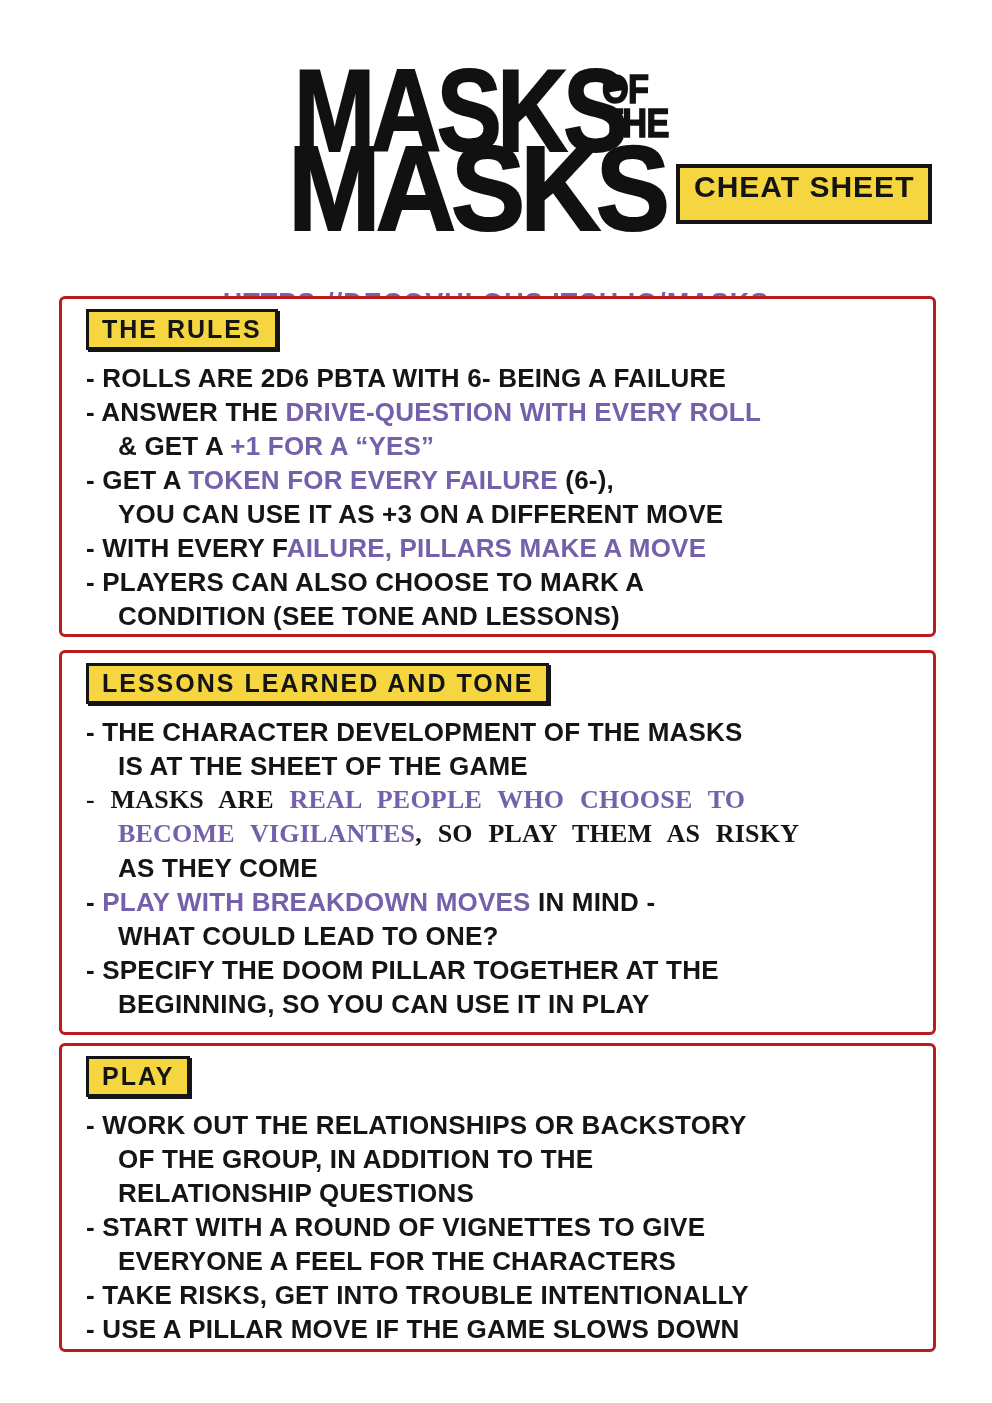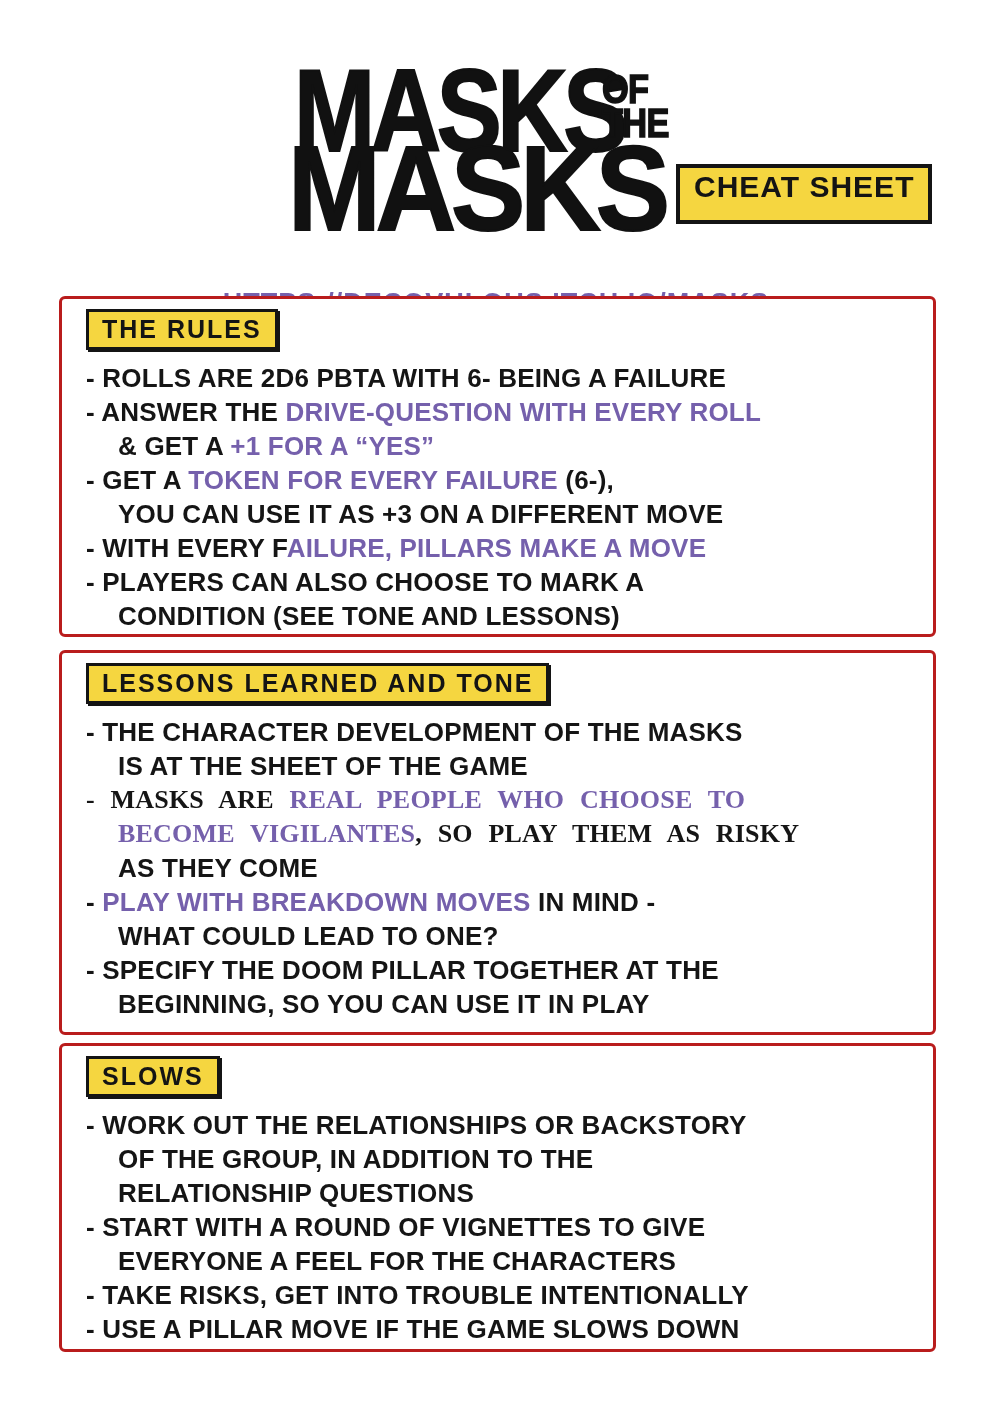--- a/index.html
+++ b/index.html
@@ -157,21 +157,21 @@
           <div class="line cont"><span>WHAT COULD LEAD TO ONE?</span></div>
         </div>
         <div class="bullet">
           <div class="line"><span>- SPECIFY THE DOOM PILLAR TOGETHER AT THE</span></div>
           <div class="line cont"><span>BEGINNING, SO YOU CAN USE IT IN PLAY</span></div>
         </div>
       </div>
   </section>
 
   <section class="section sec-play">
-    <span class="title-badge">SLOWS</span>
+    <span class="title-badge">PLAY</span>
     <div class="bullets">
         <div class="bullet">
           <div class="line"><span>- WORK OUT THE RELATIONSHIPS OR BACKSTORY</span></div>
           <div class="line cont"><span>OF THE GROUP, IN ADDITION TO THE</span></div>
           <div class="line cont"><span>RELATIONSHIP QUESTIONS</span></div>
         </div>
         <div class="bullet">
           <div class="line"><span>- START WITH A ROUND OF VIGNETTES TO GIVE</span></div>
           <div class="line cont"><span>EVERYONE A FEEL FOR THE CHARACTERS</span></div>
         </div>

